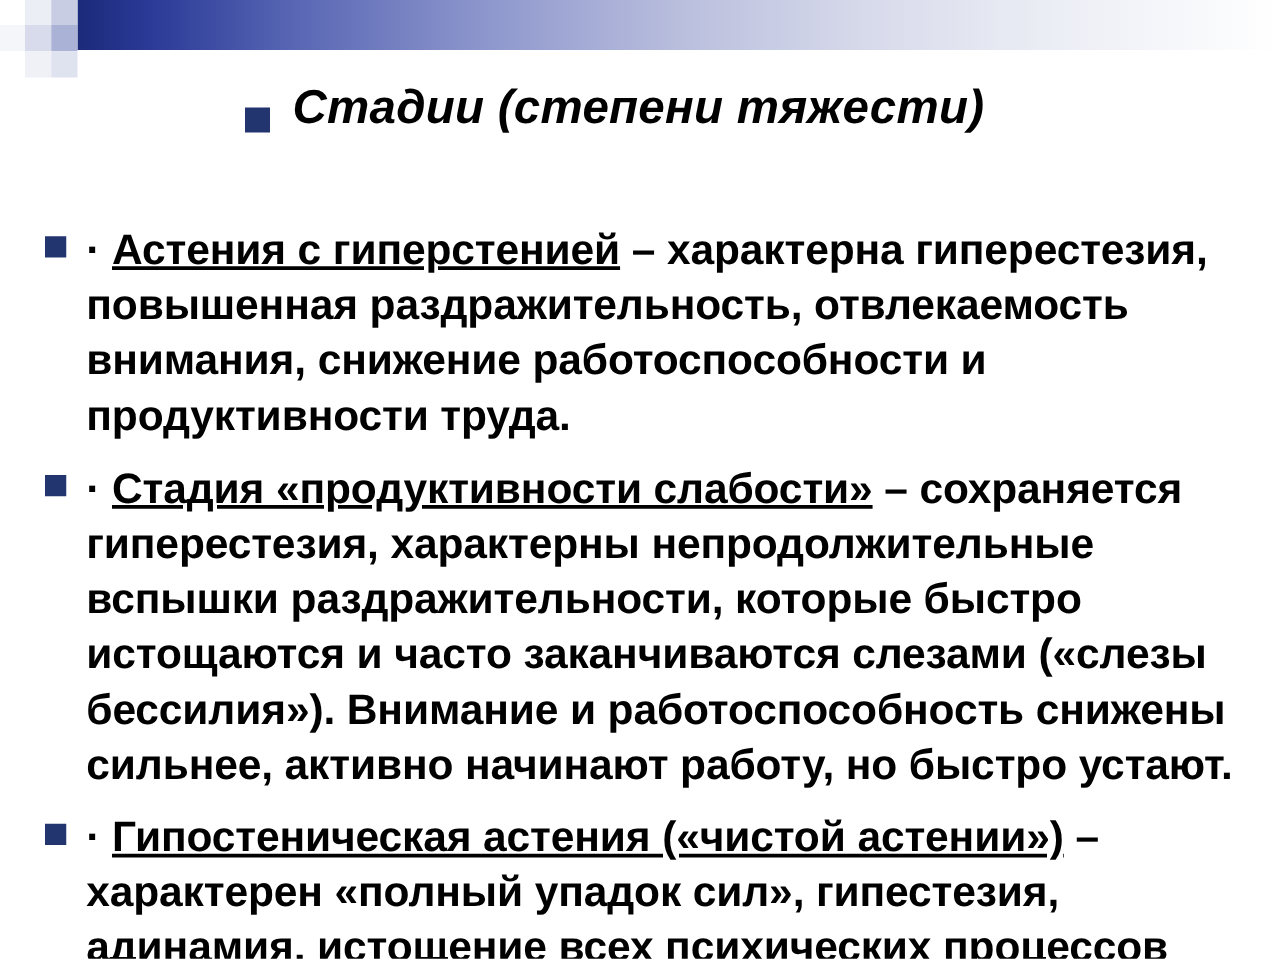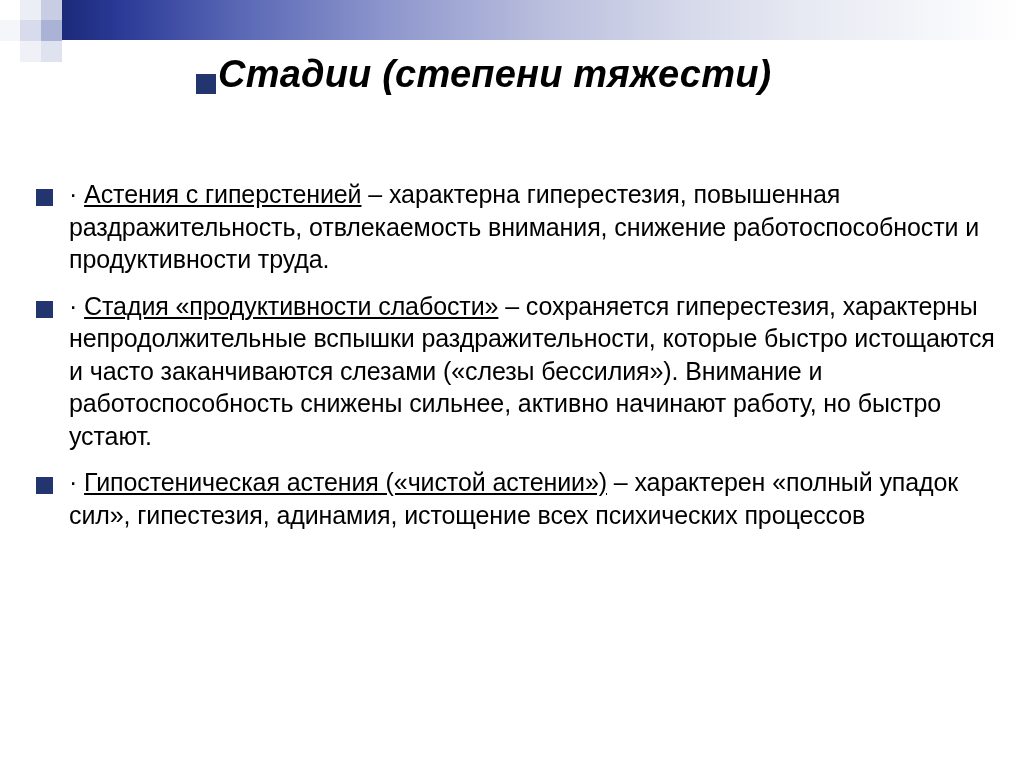--- a/index.html
+++ b/index.html
@@ -35,24 +35,24 @@
     top: 0;
     width: 962px;
     height: 40px;
     background: linear-gradient(to right, #1c2a7a 0%, #2a3a96 6%, #5866b4 18%, #8e97cd 34%, #b9bedd 50%, #d6d9ea 65%, #e8eaf3 78%, #f5f6fa 90%, #ffffff 100%);
   }
 
   
   .title-row {
     position: absolute;
     left: 196px;
-    top: 54px;
+    top: 66px;
     display: flex;
     align-items: flex-start;
-    gap: 2px;
+    gap: 18px;
   }
   .title-bullet {
     width: 20px;
     height: 20px;
     background: #23356e;
     margin-top: 20px;
     flex: 0 0 auto;
   }
   .title-text {
     font-size: 38px;
@@ -78,24 +78,25 @@
     margin-bottom: 14px;
   }
   .bullet-square {
     width: 17px;
     height: 17px;
     background: #23356e;
     margin-top: 11px;
     flex: 0 0 auto;
   }
   .bullet-text {
-    font-size: 25px;
+    font-size: 34px;
     line-height: 1.30;
     color: #000000;
     letter-spacing: -0.1px;
+    font-weight: bold;
   }
   .u {
     text-decoration: underline;
     text-underline-offset: 2px;
   }
 </style>
 </head>
 <body>
 
 <div class="corner-deco">

